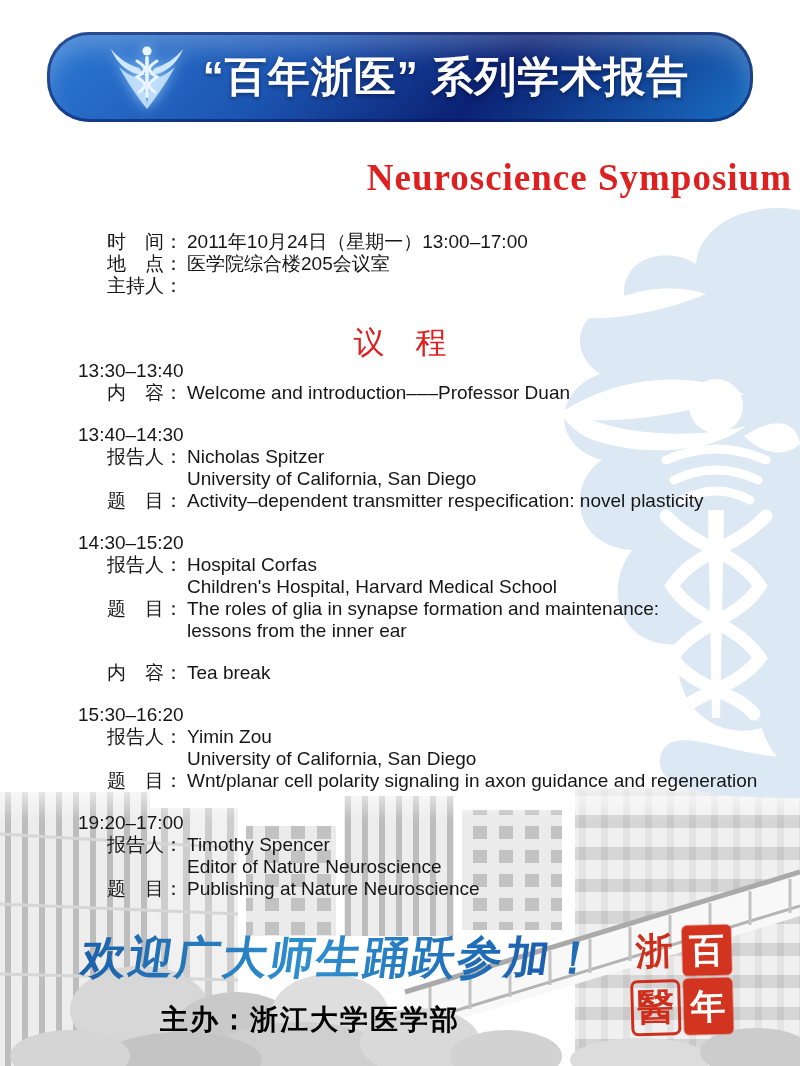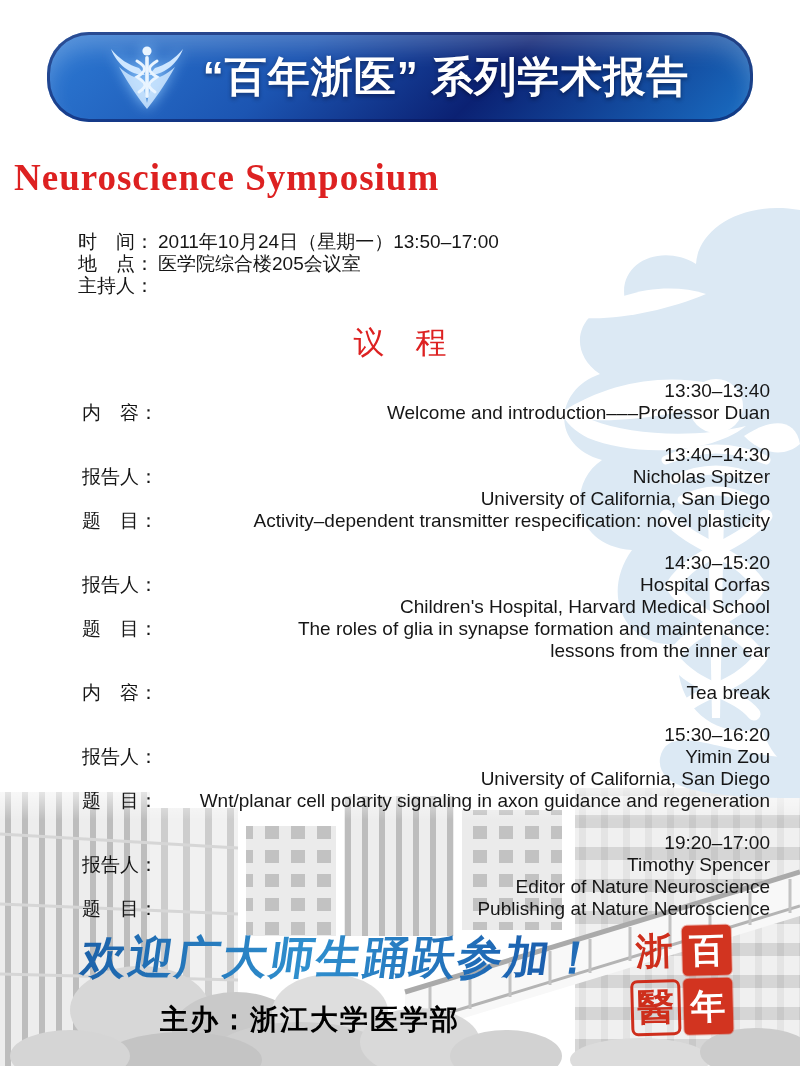--- a/index.html
+++ b/index.html
@@ -23,36 +23,36 @@
   .banner-logo { margin-left:62px; width:76px; height:72px; flex:0 0 76px;
     filter:drop-shadow(0 0 7px rgba(150,205,255,.95)); }
   .banner-title {
     flex:1; text-align:center; padding-right:46px;
     color:#ffffff; font-size:42px; font-weight:bold; letter-spacing:1px;
     text-shadow:0 2px 4px rgba(0,0,20,.45);
     white-space:nowrap;
   }
   
   .title {
-    position:absolute; top:156px; left:0; right:0; z-index:2; margin:0;
-    text-align:left;
+    position:absolute; top:156px; left:0; right:8px; z-index:2; margin:0;
+    text-align:right;
     font-family:"Liberation Serif","DejaVu Serif",serif;
     font-size:37px; font-weight:bold; color:#dd2121; letter-spacing:1px;padding-left:14px;
   }
   
   .info { position:absolute; left:78px; top:231px; right:36px; z-index:2; font-size:19px; line-height:22px; }
-  .line { display:flex; }
+  .line { display:flex;margin-left:29px; }
   .lbl { flex:0 0 80px; width:80px; white-space:nowrap; }
   .txt { flex:1; }
   
   .agenda-title {
     position:absolute; top:314px; left:0; right:0; z-index:2; margin:8px;
     text-align:center; color:#dd2121; font-size:31px; font-weight:normal;
   }
-  .sessions { position:absolute; left:78px; top:380px; right:30px; z-index:2; font-size:19px; line-height:22px;text-align:right; }
+  .sessions { position:absolute; left:78px; top:360px; right:30px; z-index:2; font-size:19px; line-height:22px; }
   .session + .session { margin-top:20px; }
   
   .welcome {
     position:absolute; top:930px; left:0; right:120px; z-index:3;
     text-align:center; font-size:45px; font-weight:bold; line-height:56px;
     letter-spacing:2px; white-space:nowrap;
     color:#2176bd;
     transform:skewX(-8deg);
     text-shadow:1px 2px 0 rgba(15,60,120,.25);
   }
@@ -204,21 +204,21 @@
       </g>
     </svg>
     <span class="banner-title">“百年浙医” 系列学术报告</span>
   </div>
 
   <h1 class="title">Neuroscience Symposium</h1>
 
   <div class="info">
     <div class="line">
       <span class="lbl">时　间：</span>
-      <span class="txt">2011年10月24日（星期一）13:50–17:00</span>
+      <span class="txt">2011年10月24日（星期一）13:00–17:00</span>
     </div>
     <div class="line">
       <span class="lbl">地　点：</span>
       <span class="txt">医学院综合楼205会议室</span>
     </div>
     <div class="line">
       <span class="lbl">主持人：</span>
     </div>
   </div>
 

